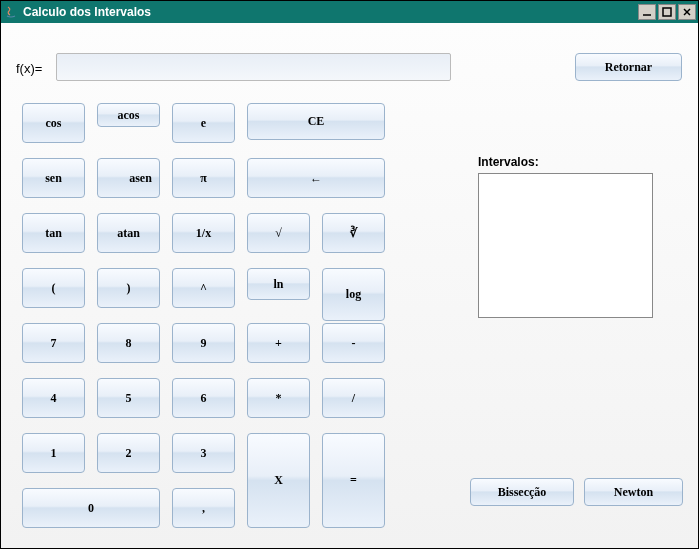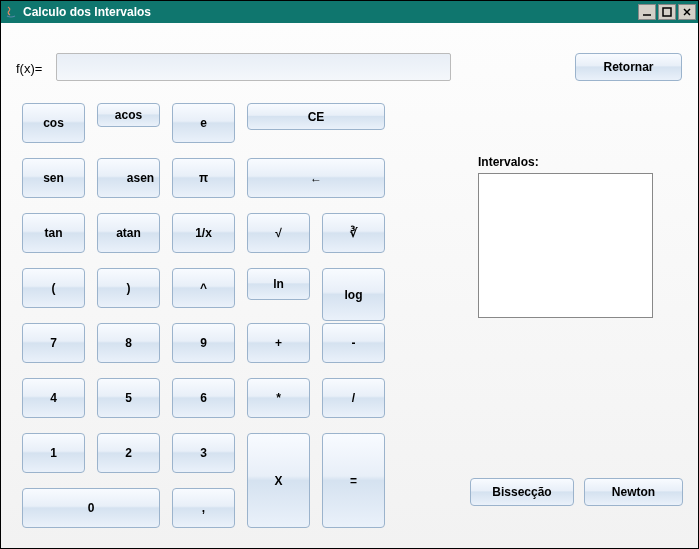--- a/index.html
+++ b/index.html
@@ -86,21 +86,21 @@
     border: 1px solid #9bb3cc;
     border-radius: 4px;
     background: linear-gradient(to bottom, #f8fbff 0%, #e8eff8 45%, #d5e2f0 50%, #eaf1fa 100%);
     font-size: 12px;
     font-weight: bold;
     color: #000;
     cursor: pointer;
     display: flex;
     align-items: center;
     justify-content: center;
-    font-family: Liberation Sans, sans-serif;
+    font-family: Liberation Serif, serif;
   }
   .intervals-label {
     position: absolute;
     font-size: 12px;
     font-weight: bold;
     color: #000;
   }
   .intervals-box {
     position: absolute;
     background: #fff;
@@ -141,21 +141,21 @@
 
   <div class="content">
     <div class="fx-label">f(x)=</div>
     <input class="fx-input" type="text" value="" style="">
 
     <div class="btn" style="left:574px; top:30px; width:107px; height:28px;">Retornar</div>
 
     <div class="btn" style="left:21px;  top:80px;  width:63px; height:40px;">cos</div>
     <div class="btn" style="left:96px;  top:80px;  width:63px; height:24px;">acos</div>
     <div class="btn" style="left:171px; top:80px;  width:63px; height:40px;">e</div>
-    <div class="btn" style="left:246px; top:80px;  width:138px;height:27px;">CE</div>
+    <div class="btn" style="left:246px; top:80px;  width:138px;height:37px;">CE</div>
 
     <div class="btn" style="left:21px;  top:135px; width:63px; height:40px;">sen</div>
     <div class="btn" style="left:96px;  top:135px; width:63px; height:40px;padding-left:24px;">asen</div>
     <div class="btn" style="left:171px; top:135px; width:63px; height:40px;">π</div>
     <div class="btn" style="left:246px; top:135px; width:138px;height:40px;">←</div>
 
     <div class="btn" style="left:21px;  top:190px; width:63px; height:40px;">tan</div>
     <div class="btn" style="left:96px;  top:190px; width:63px; height:40px;">atan</div>
     <div class="btn" style="left:171px; top:190px; width:63px; height:40px;">1/x</div>
     <div class="btn" style="left:246px; top:190px; width:63px; height:40px;">√</div>

